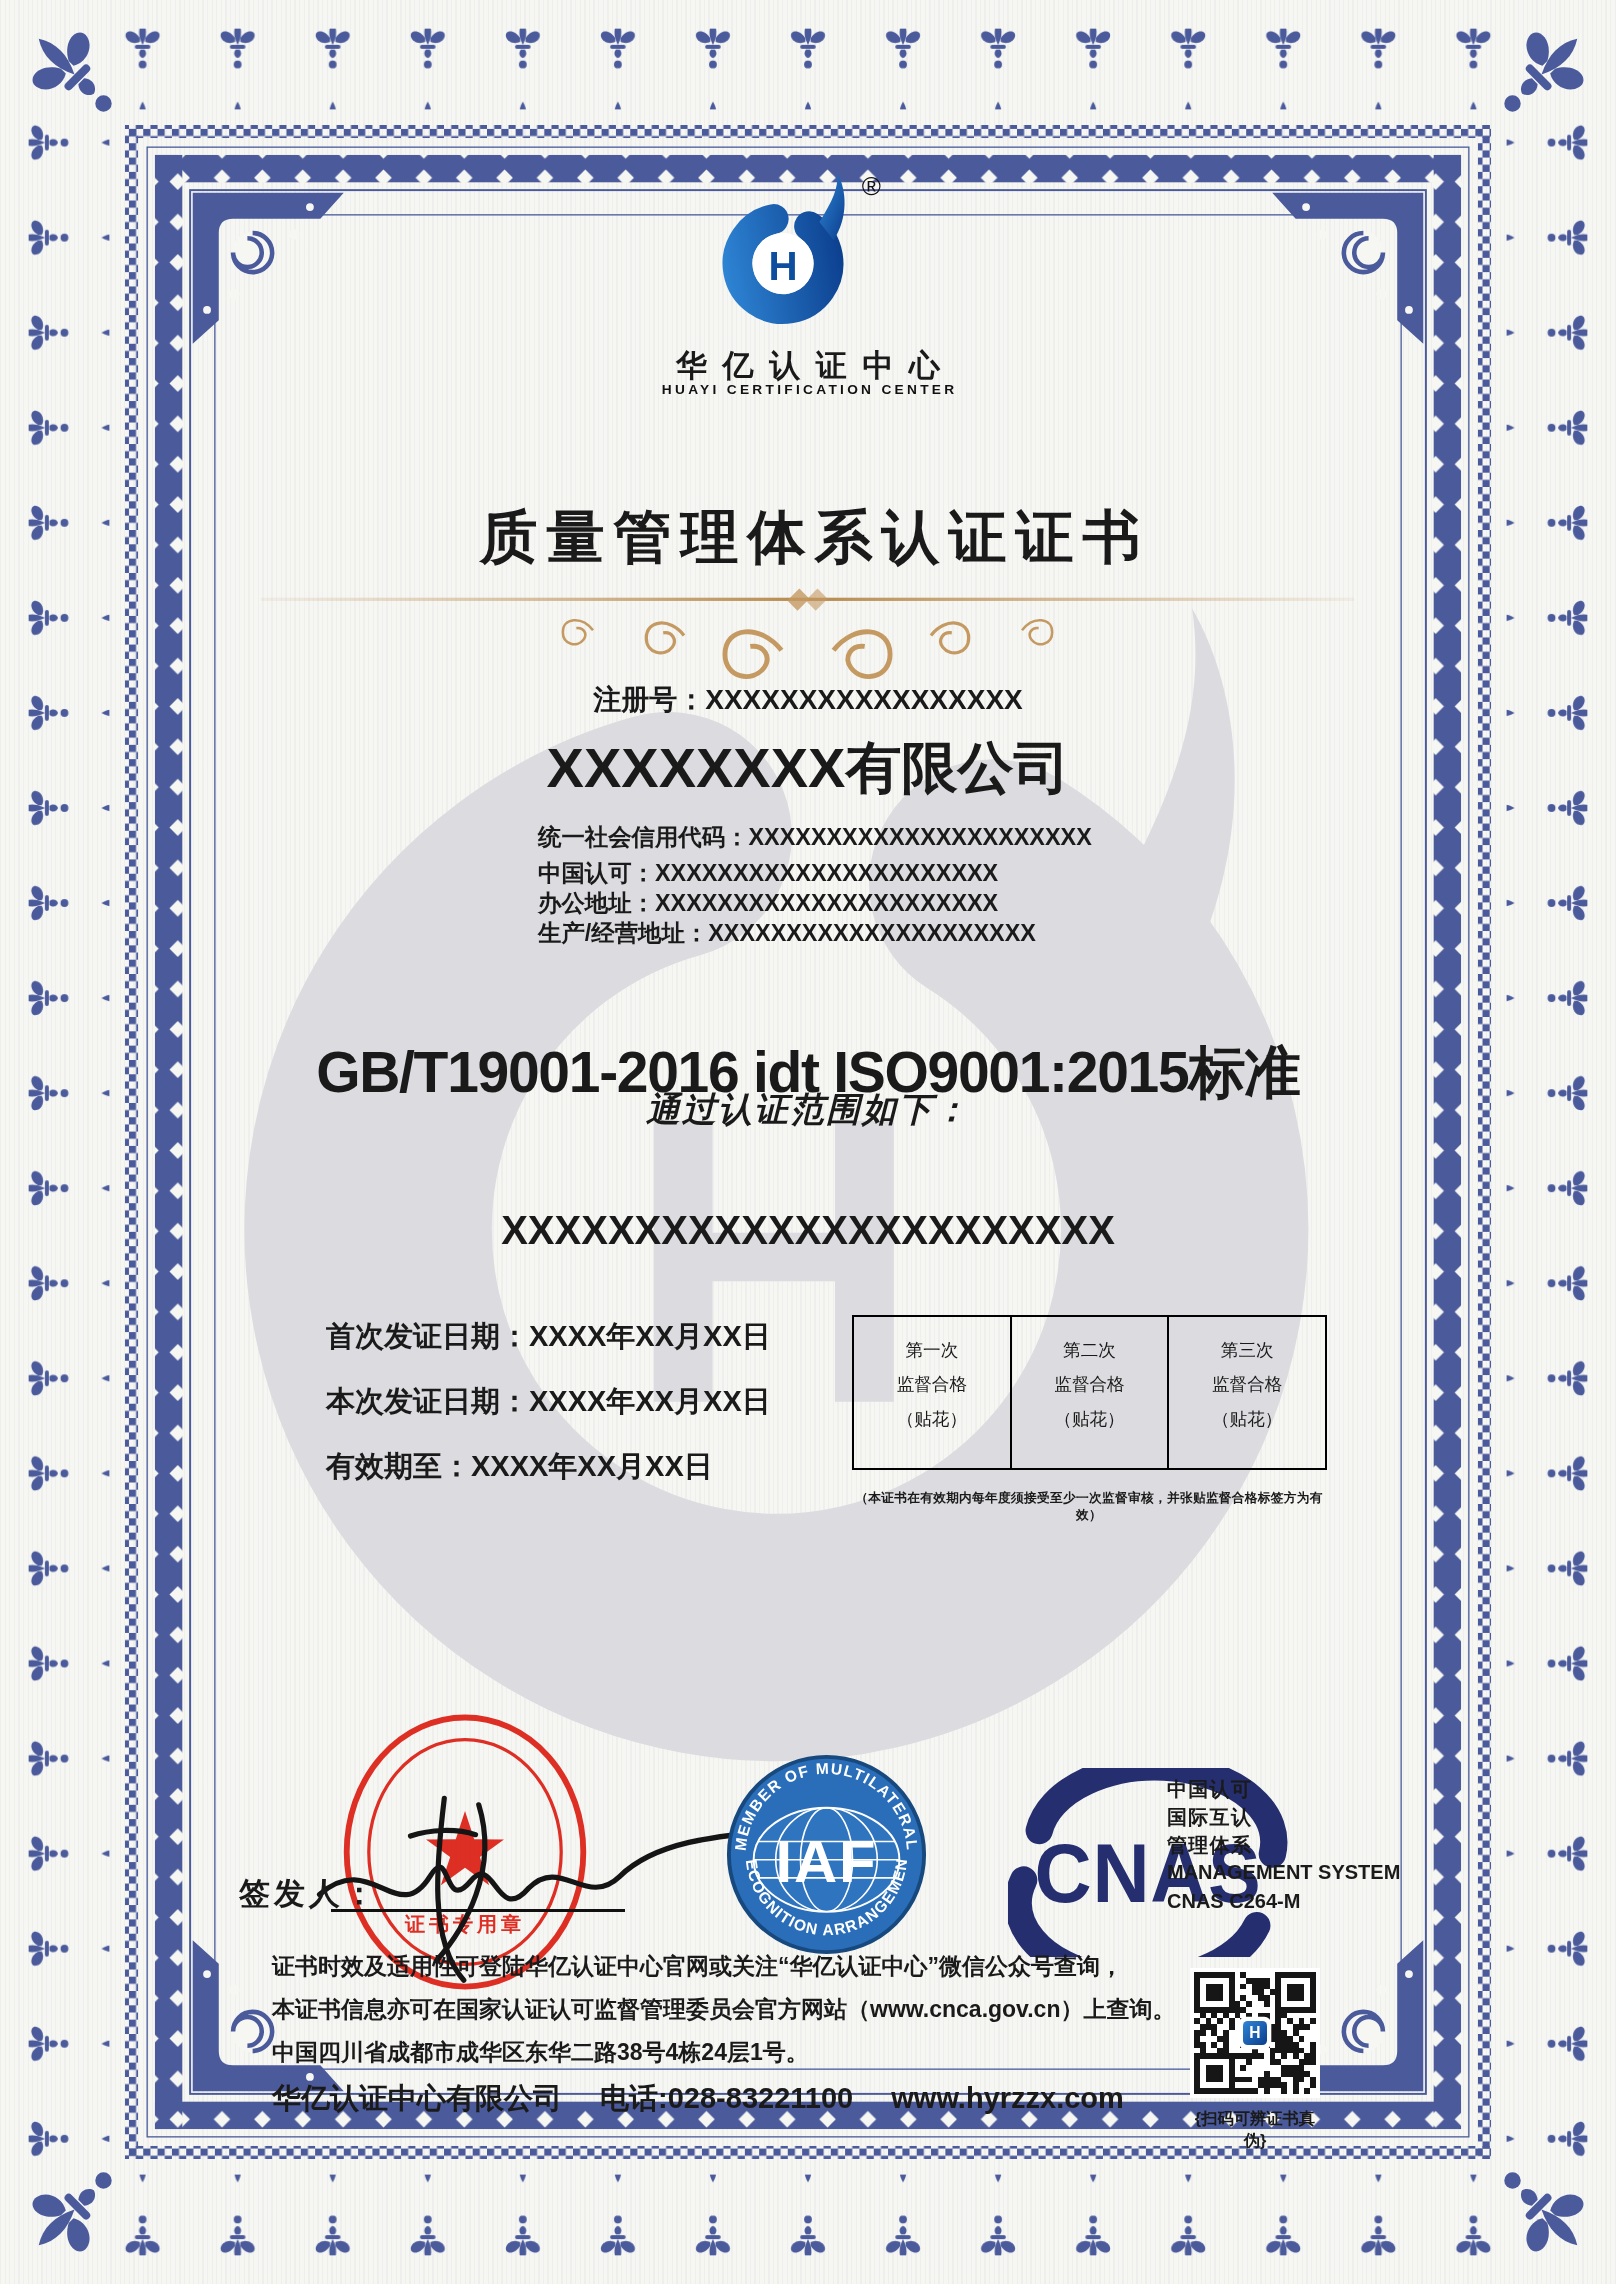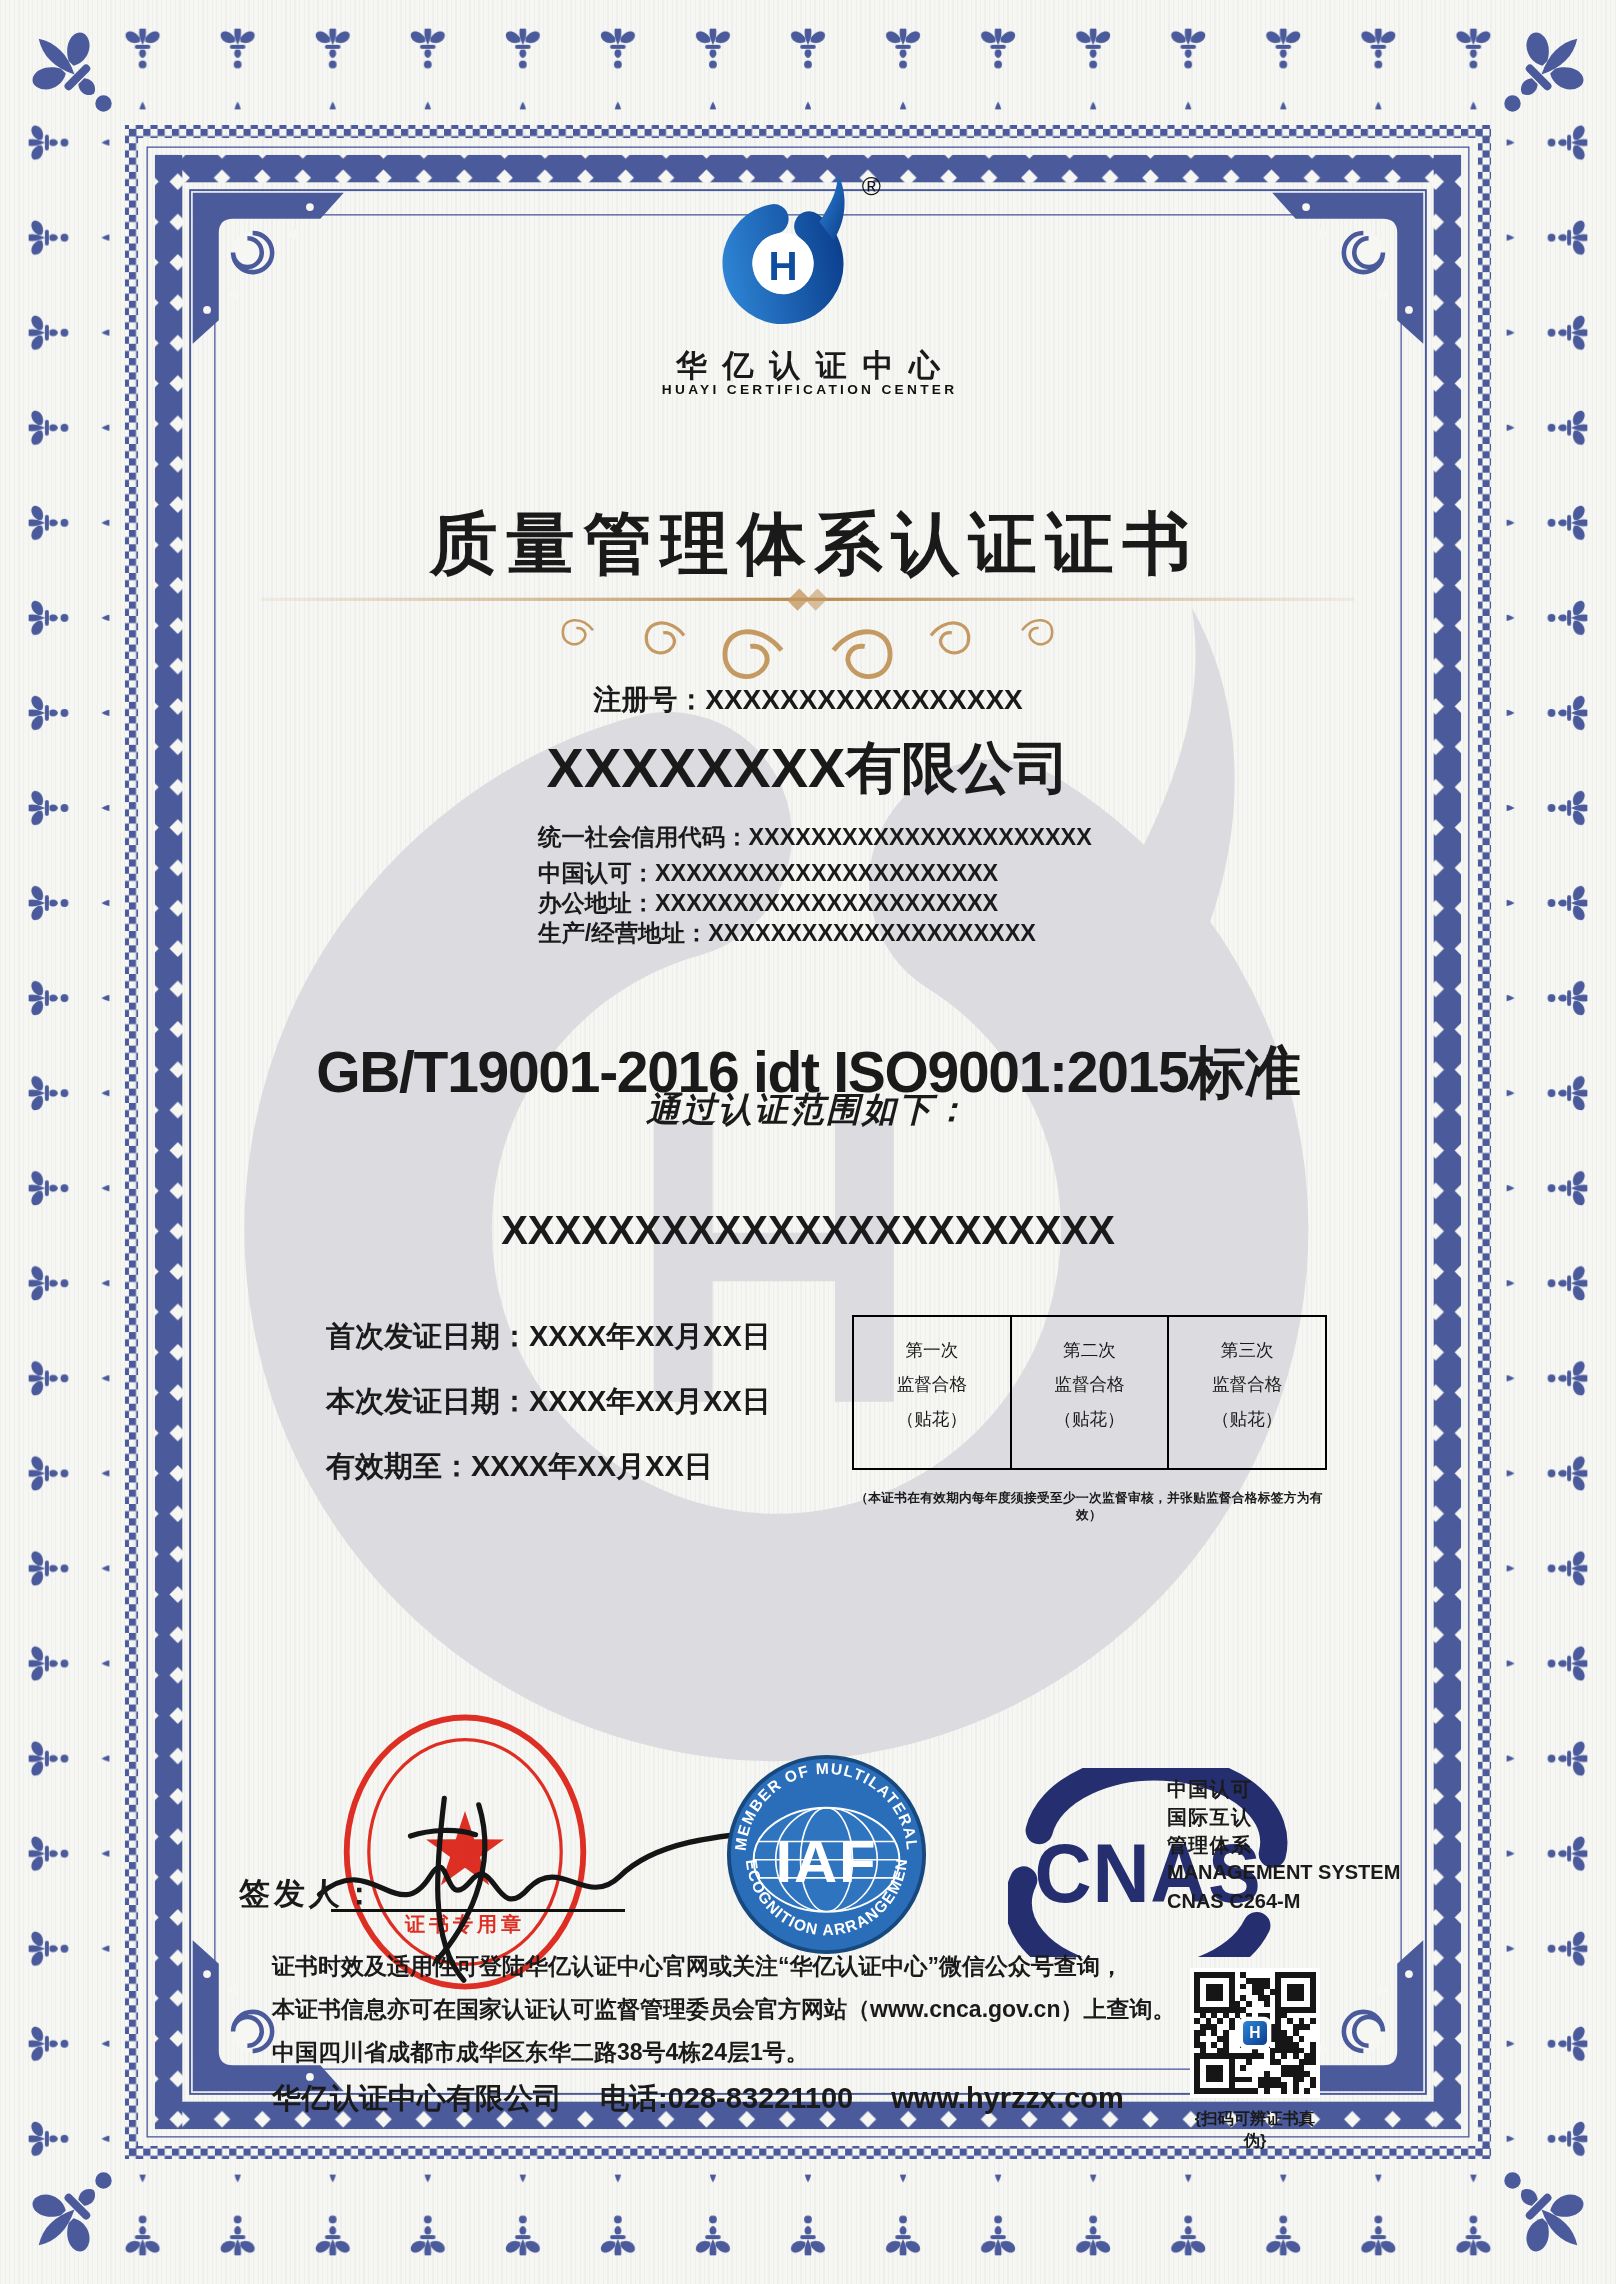--- a/index.html
+++ b/index.html
@@ -17,21 +17,21 @@
     content:""; position:absolute; inset:0; z-index:0;
     background:repeating-linear-gradient(90deg, rgba(110,110,135,.055) 0 1.3px, transparent 1.3px 4.6px);
   }
   .abs{position:absolute;}
   .ctr{left:0; right:0; text-align:center;}
   .z1{z-index:1}.z2{z-index:2}.z3{z-index:3}.z4{z-index:4}
 
   
   .brand-cn{top:345px; font-size:31px; font-weight:bold; letter-spacing:15.6px; padding-left:15.6px;}
   .brand-en{top:382px; font-size:13.7px; font-weight:bold; letter-spacing:3.3px; padding-left:3.3px; color:#111;}
-  .title{top:499px; font-size:68px; font-weight:bold; letter-spacing:9px; padding-left:13px;}
+  .title{top:499px; font-size:58px; font-weight:bold; letter-spacing:9px; padding-left:13px;}
   .reg-line{top:681px; font-size:28px; font-weight:bold;}
   .company{top:731px; font-size:56px; font-weight:bold;}
   .fields{left:538px; top:826px; font-size:23.4px; font-weight:bold; line-height:1;}
   .fields .row{margin-bottom:6.5px;}
   .fields .row.first{margin-bottom:12.4px;}
   .std-intro{top:983px; font-size:38px; font-weight:bold; letter-spacing:3.9px;}
   .std-code{top:1035px; font-size:57px; font-weight:bold; letter-spacing:-1.3px;}
   .scope-label{top:1087px; font-size:34px; font-weight:bold; letter-spacing:2px;font-style:italic;}
   .scope-value{top:1208px; font-size:40px; font-weight:bold;}
   .dates{left:326px; top:1322px; font-size:29px; font-weight:bold; line-height:1;}

